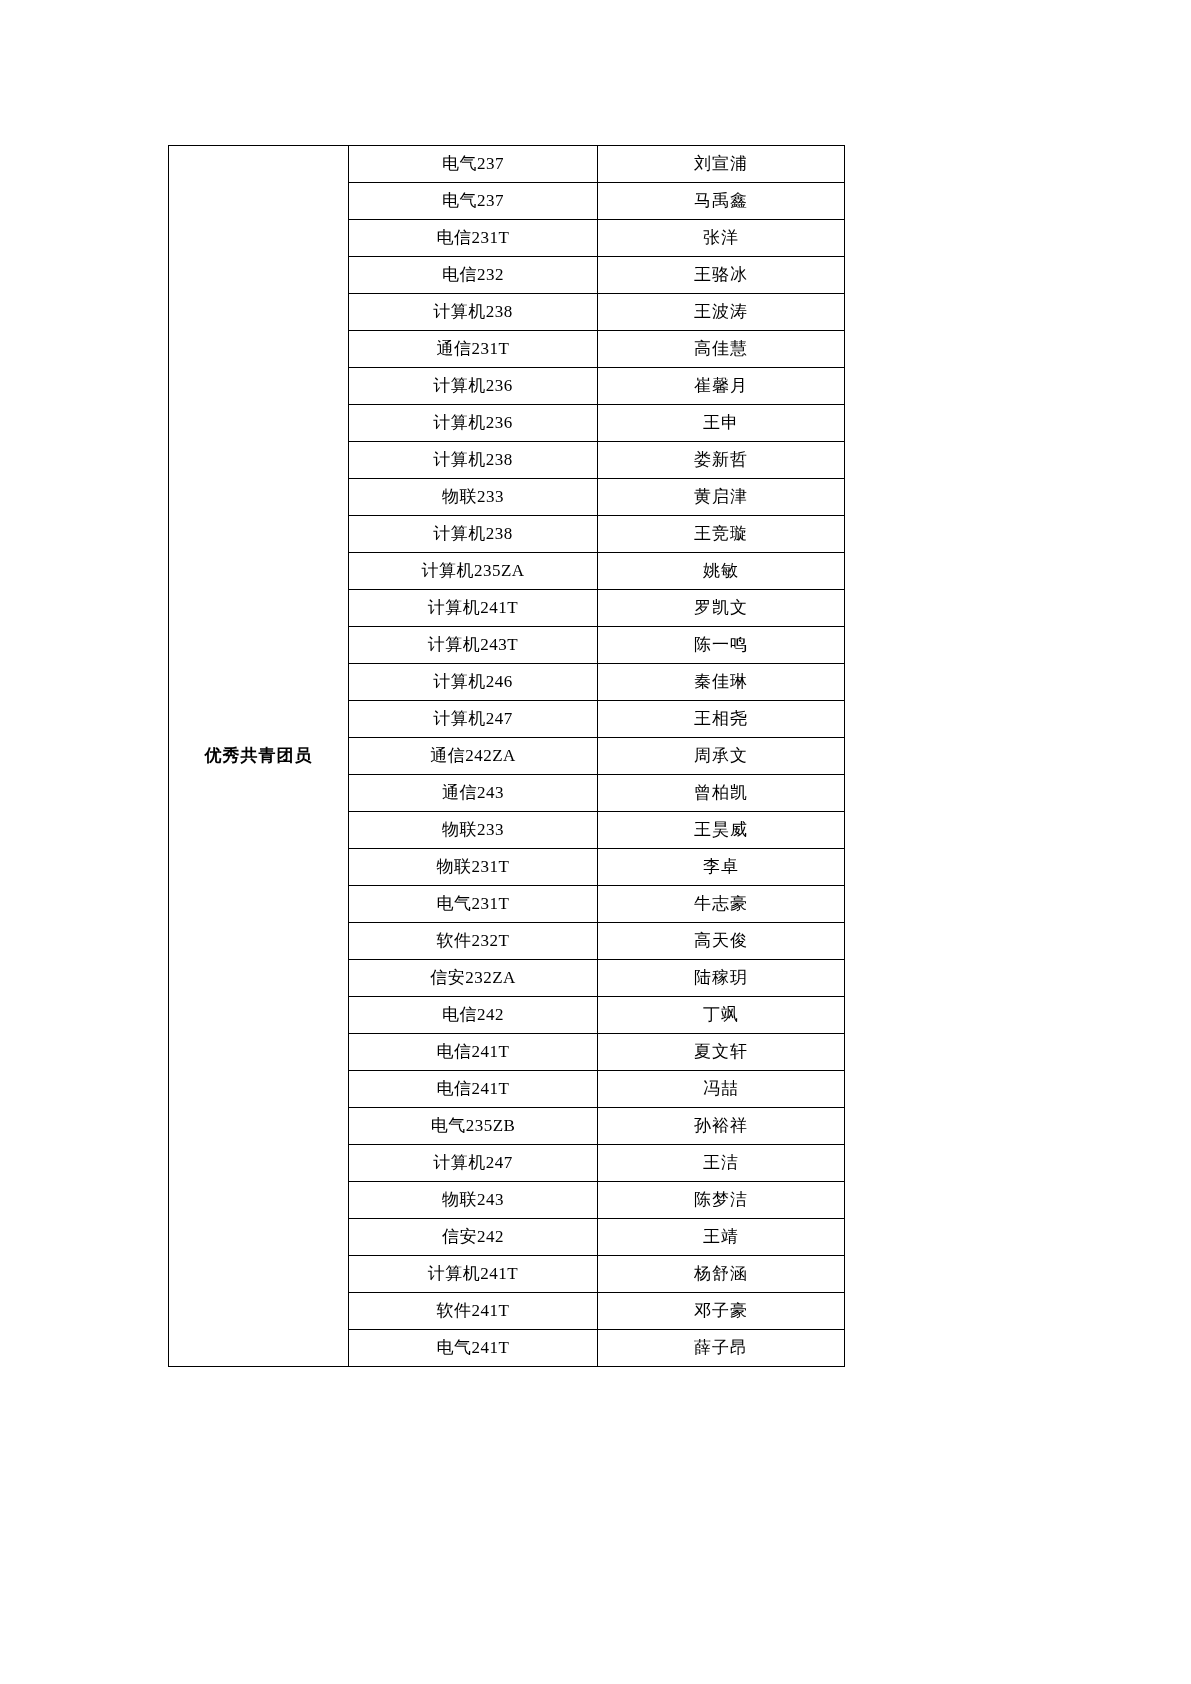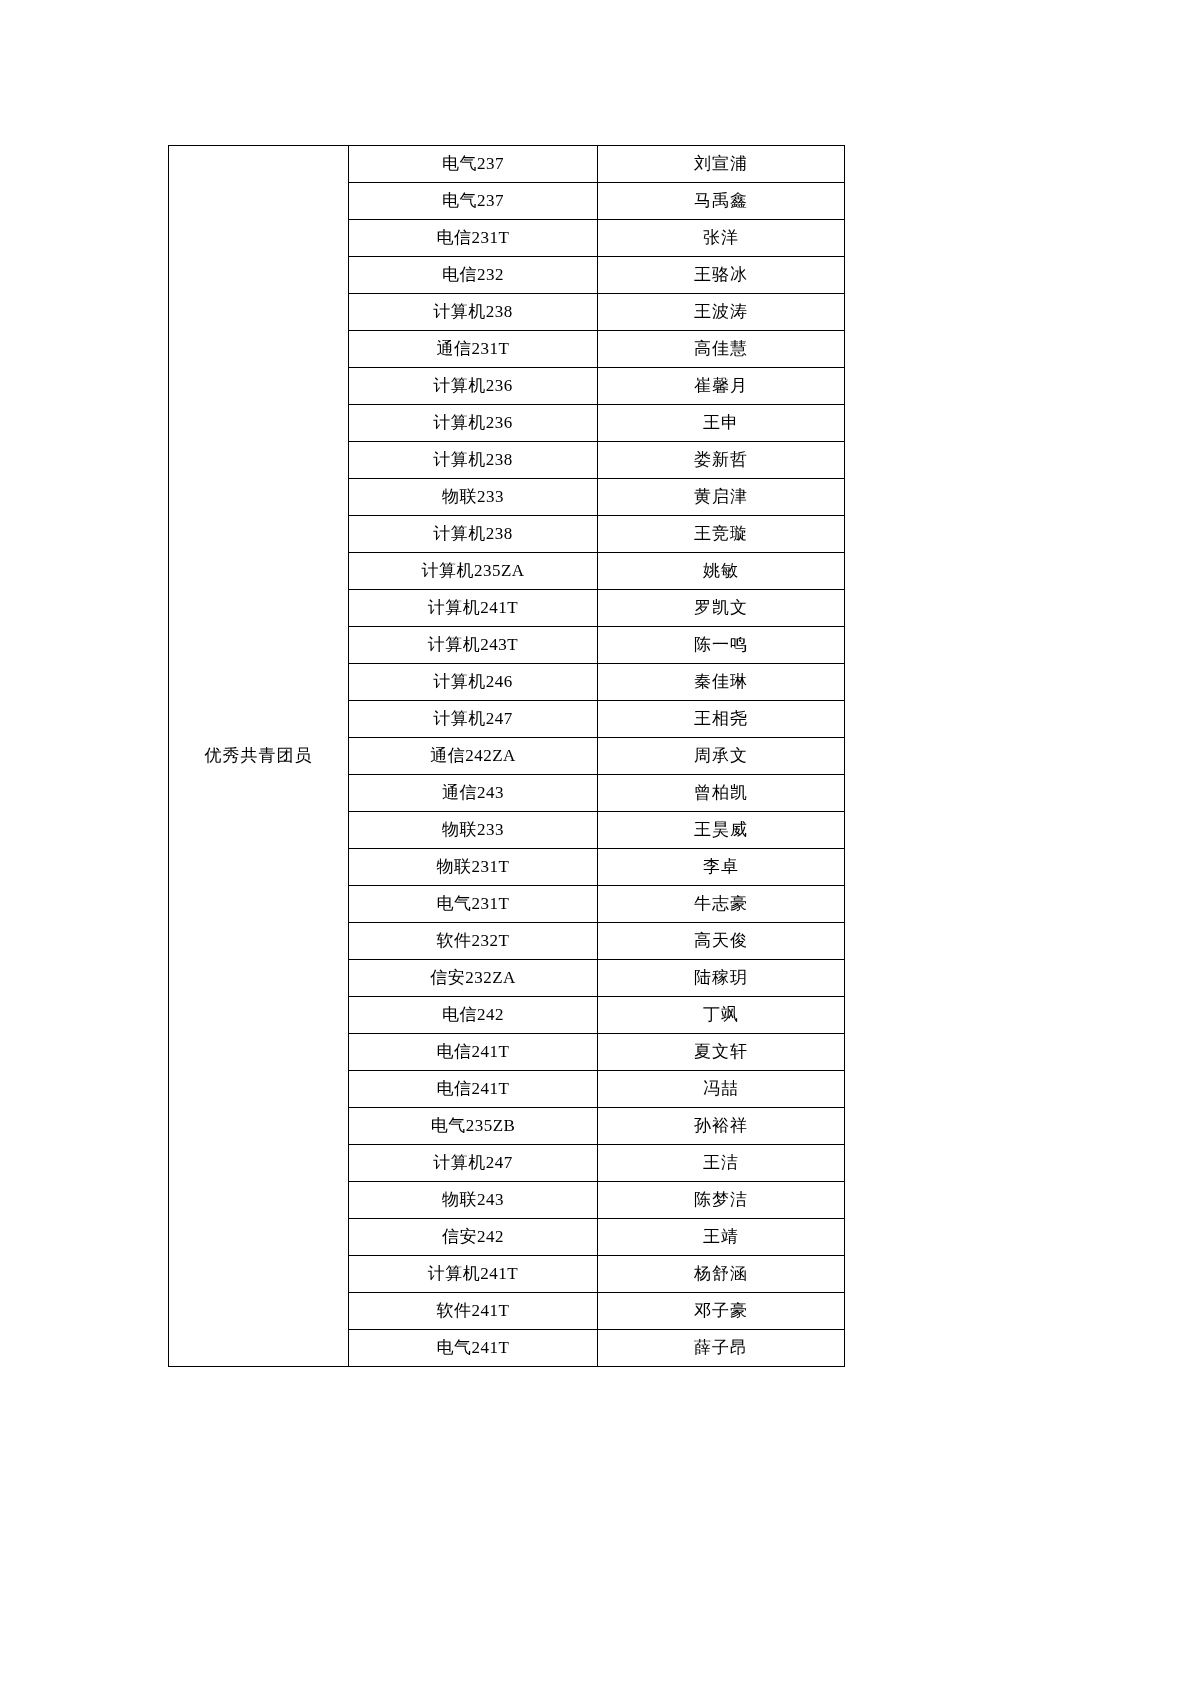--- a/index.html
+++ b/index.html
@@ -38,21 +38,21 @@
     text-align: center;
     vertical-align: middle;
     font-size: 17px;
     line-height: 1.1;
     height: 36px;
     padding: 0;
     font-family: "Liberation Serif", "DejaVu Serif", serif;
   }
   td.category-cell {
     width: 179px;
-    font-weight: normal;
+    font-weight: bold;
     font-size: 18px;
     letter-spacing: 1px;
   }
   td.class-cell {
     width: 248px;
     letter-spacing: 0.5px;
   }
   td.name-cell {
     width: 246px;
     letter-spacing: 1px;

